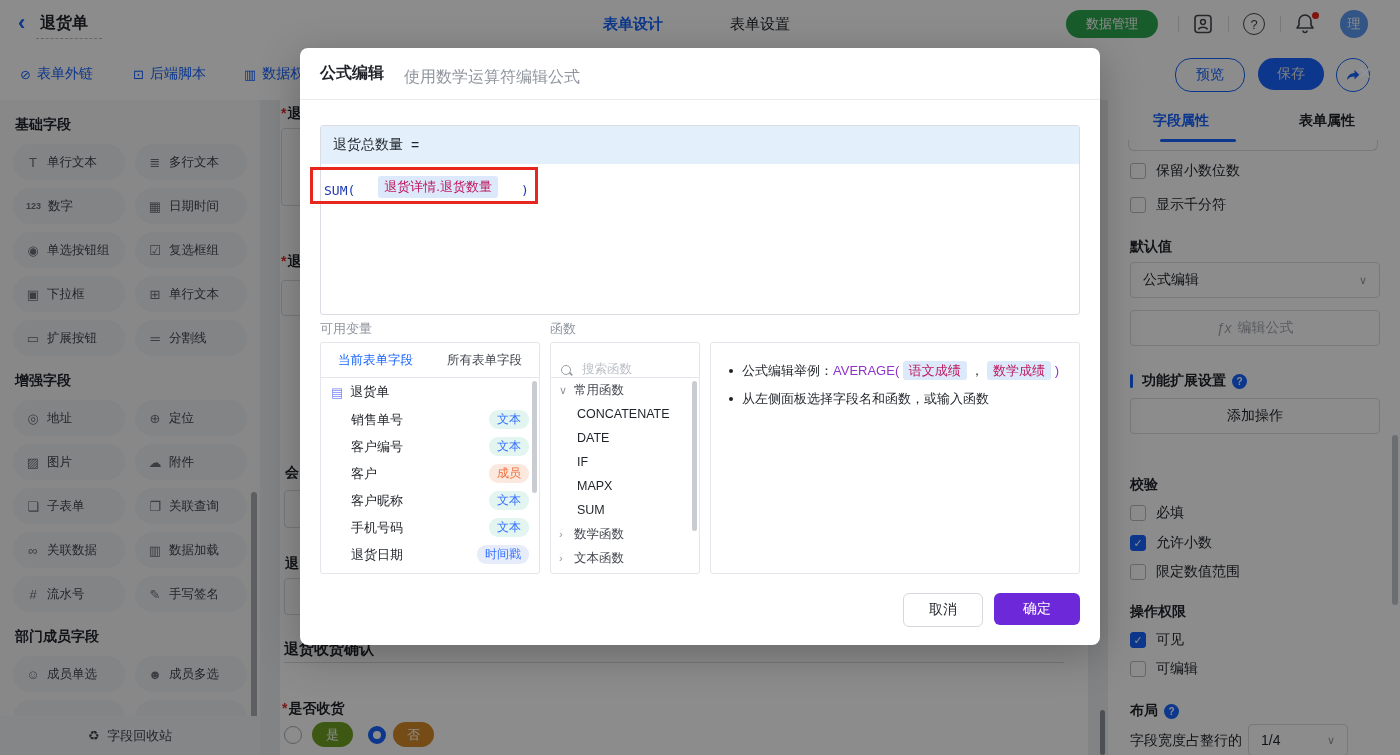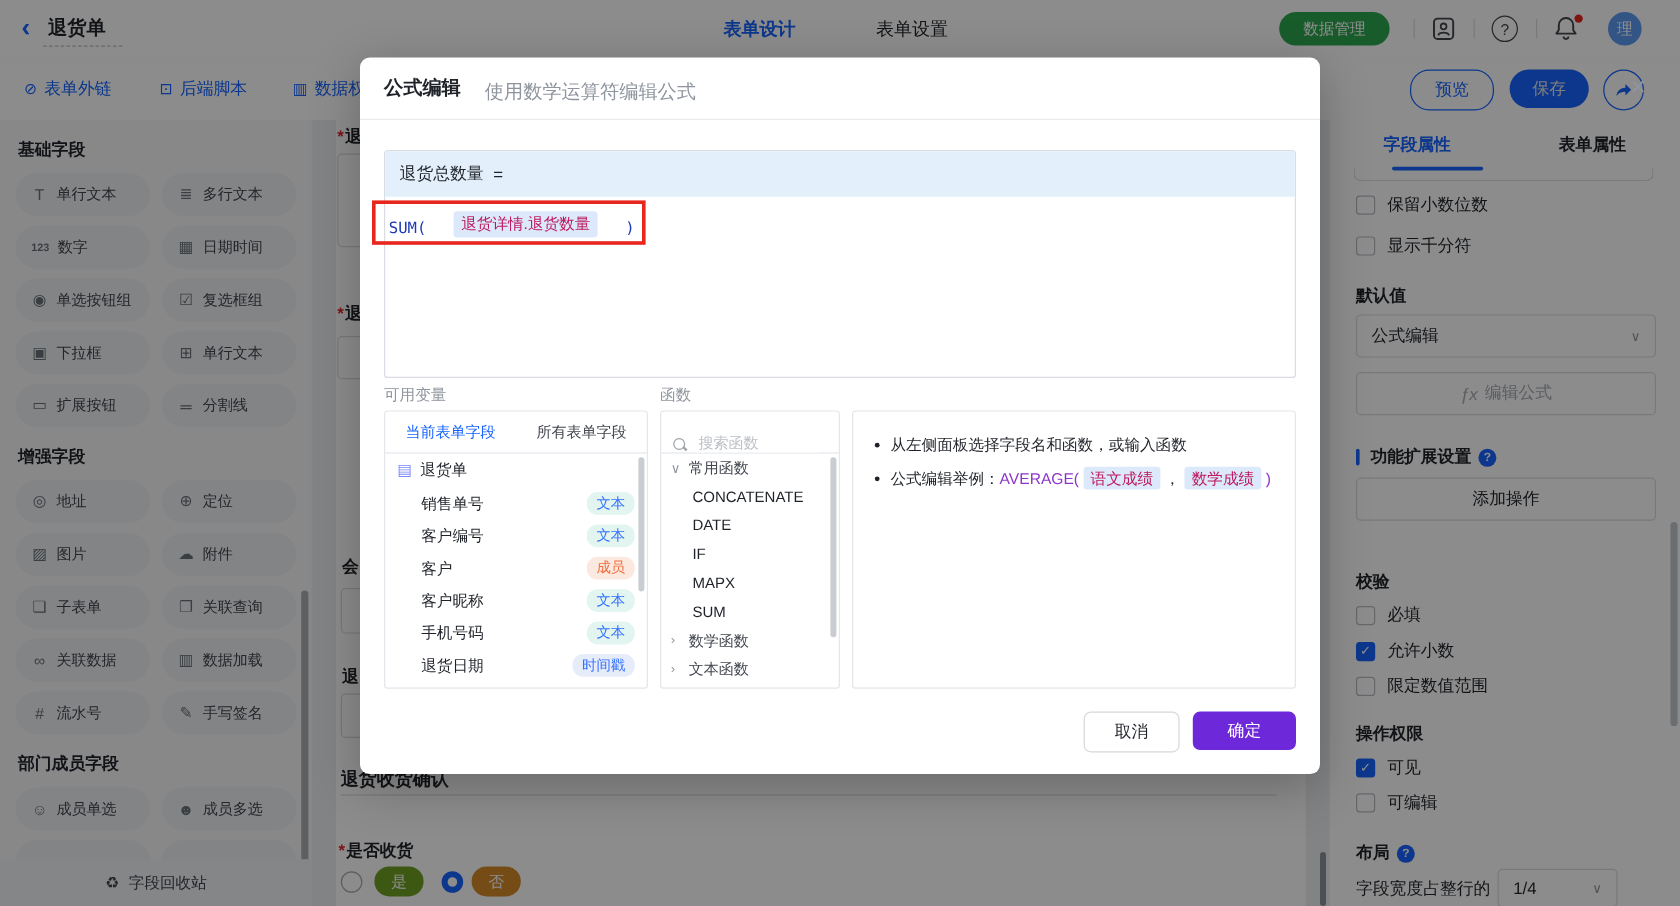--- a/index.html
+++ b/index.html
@@ -492,31 +492,31 @@
       <div class="fngroup">
         <span class="chev">›</span>
         <span>文本函数</span>
         </div>
       <div class="fnscroll"></div>
     </div>
 
     <div class="tipbox">
       <div class="tiprow">
         <span class="dot"></span>
-        <span>从左侧面板选择字段名和函数，或输入函数</span>
-      </div>
-      <div class="tiprow">
-        <span class="dot"></span>
         <span>
           <span>公式编辑举例：</span><span class="purple">AVERAGE(</span>
           <span class="chip">语文成绩</span>
           <span>，</span>
           <span class="chip">数学成绩</span>
           <span class="purple">)</span>
         </span>
       </div>
+      <div class="tiprow">
+        <span class="dot"></span>
+        <span>从左侧面板选择字段名和函数，或输入函数</span>
+      </div>
     </div>
 
     <div class="m-cancel">取消</div>
     <div class="m-ok">确定</div>
   </div>
 
 </div>
 
 </body></html>

